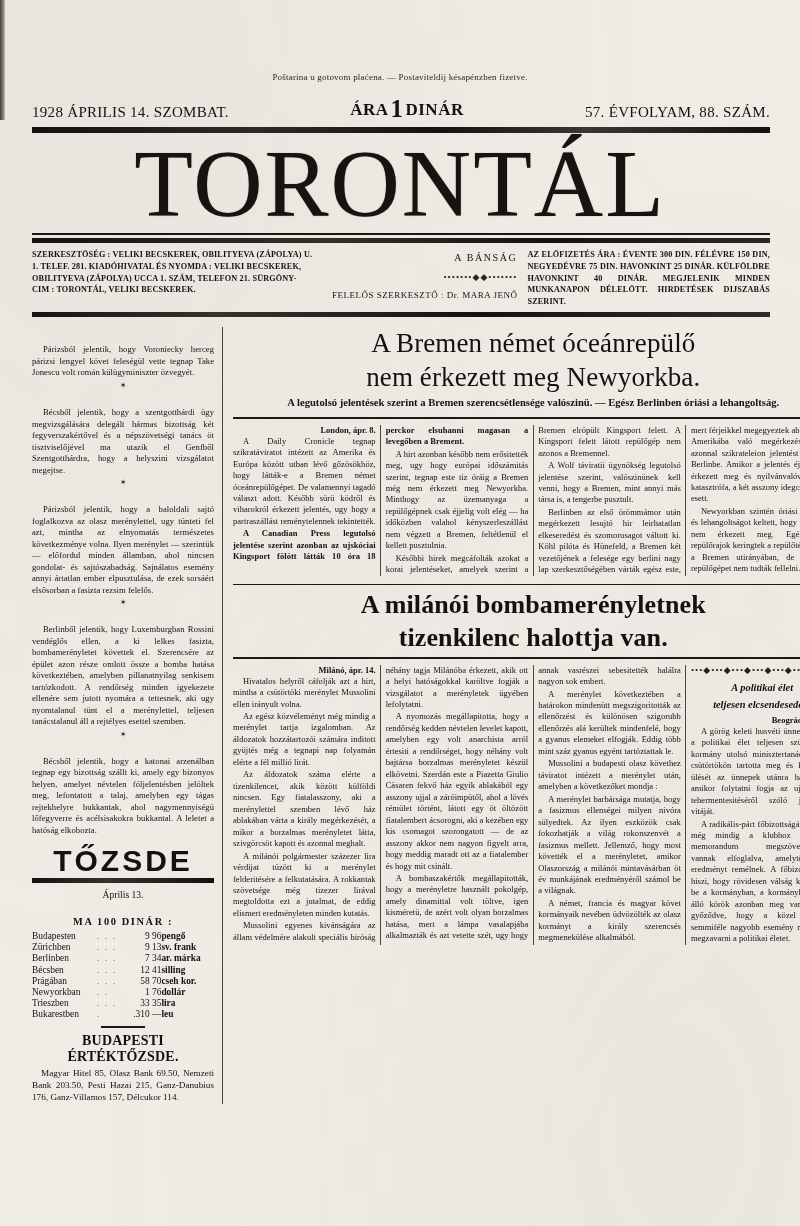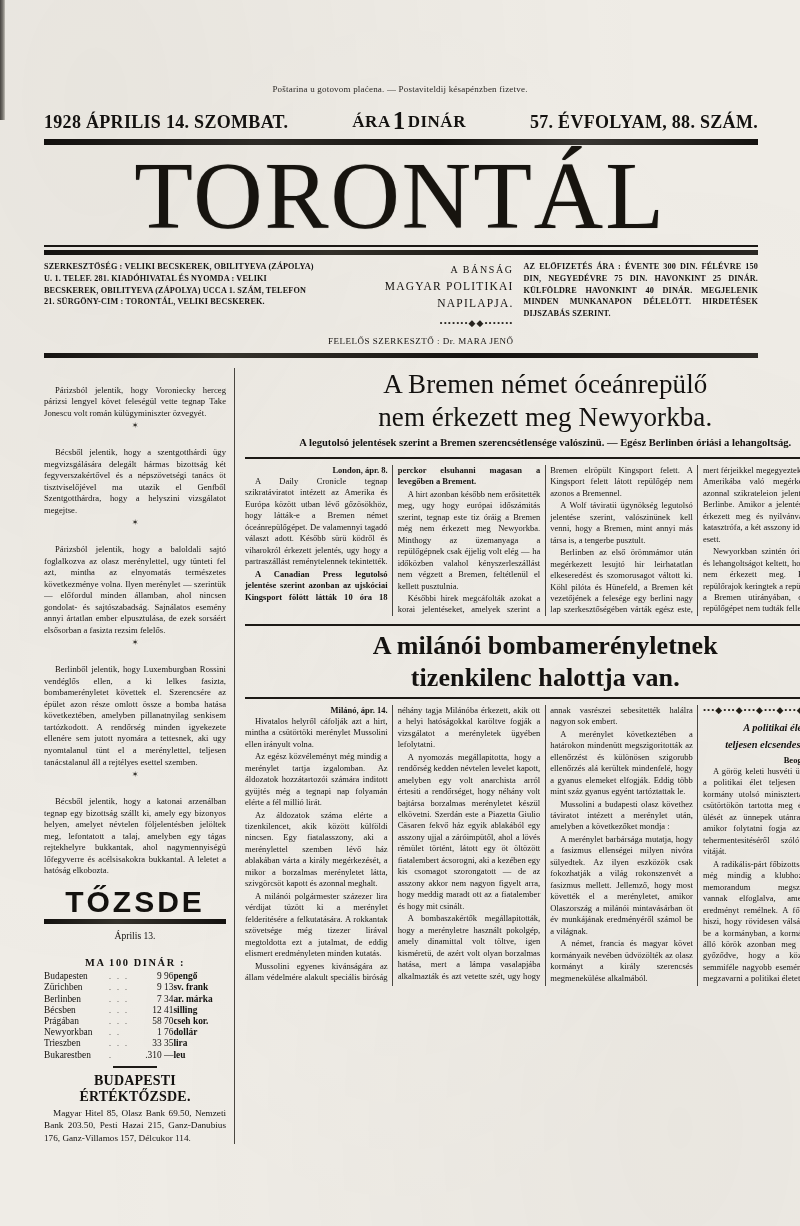--- a/index.html
+++ b/index.html
@@ -7,31 +7,31 @@
   body{
     width:800px;height:1226px;
     background:#efece6;
     font-family:"Liberation Serif", serif;
     color:#141210;
     overflow:hidden;
     position:relative;
   }
   
   .scan-edge-left{position:absolute;left:0;top:0;width:5px;height:120px;background:linear-gradient(90deg,#2a2724,#6d6a64 60%,#bfbcb4);opacity:.85;}
-  .page{position:absolute;inset:0;padding:12px;}
+  .page{position:absolute;inset:0;padding:0;}
 
   .postal-line{
     text-align:center;font-size:9px;letter-spacing:.2px;
     padding-top:72px;color:#2b2825;
   }
   .dateline-row{
     display:flex;align-items:flex-end;justify-content:space-between;
     padding:14px 30px 0 32px;
   }
-  .dateline-left,.dateline-right{font-size:18px;font-weight:bold;letter-spacing:.3px;}
+  .dateline-left,.dateline-right{font-size:15px;font-weight:normal;letter-spacing:.3px;}
   .price-center{text-align:center;font-size:17px;font-weight:bold;letter-spacing:.5px;line-height:1;}
   .price-center .big{font-size:25px;font-weight:bold;vertical-align:-2px;padding:0 2px;}
   .rule-thick{
     margin:6px 30px 0 32px;height:6px;
     background:linear-gradient(90deg,#13110f,#2e2b27 30%,#14120f 55%,#3a3733 75%,#141210);
   }
   .masthead{
     text-align:center;
     font-family:"Liberation Serif", serif;
     font-size:96px;line-height:.94;
@@ -151,21 +151,20 @@
 
   <div class="masthead">TORONTÁL</div>
 
   <div class="rule-thin"></div>
   <div class="rule-thick2"></div>
 
   <div class="imprint">
     <div class="imp-col imp-left">SZERKESZTŐSÉG : VELIKI BECSKEREK, OBILITYEVA (ZÁPOLYA) U. 1. TELEF. 281. KIADÓHIVATAL ÉS NYOMDA : VELIKI BECSKEREK, OBILITYEVA (ZÁPOLYA) UCCA 1. SZÁM, TELEFON 21. SÜRGÖNY-CIM : TORONTÁL, VELIKI BECSKEREK.</div>
     <div class="imp-col imp-mid">
       <div class="m1">A BÁNSÁG</div>
-      <div class="m2">MAGYAR POLITIKAI NAPILAPJA.</div>
       <div class="dots">•••••••◆◆•••••••</div>
       <div class="m3">FELELŐS SZERKESZTŐ : Dr. MARA JENŐ</div>
     </div>
     <div class="imp-col imp-right">AZ ELŐFIZETÉS ÁRA : ÉVENTE 300 DIN. FÉLÉVRE 150 DIN, NEGYEDÉVRE 75 DIN. HAVONKINT 25 DINÁR. KÜLFÖLDRE HAVONKINT 40 DINÁR. MEGJELENIK MINDEN MUNKANAPON DÉLELŐTT. HIRDETÉSEK DIJSZABÁS SZERINT.</div>
   </div>
 
   <div class="rule-thick3"></div>
 
   <div class="content">
 

